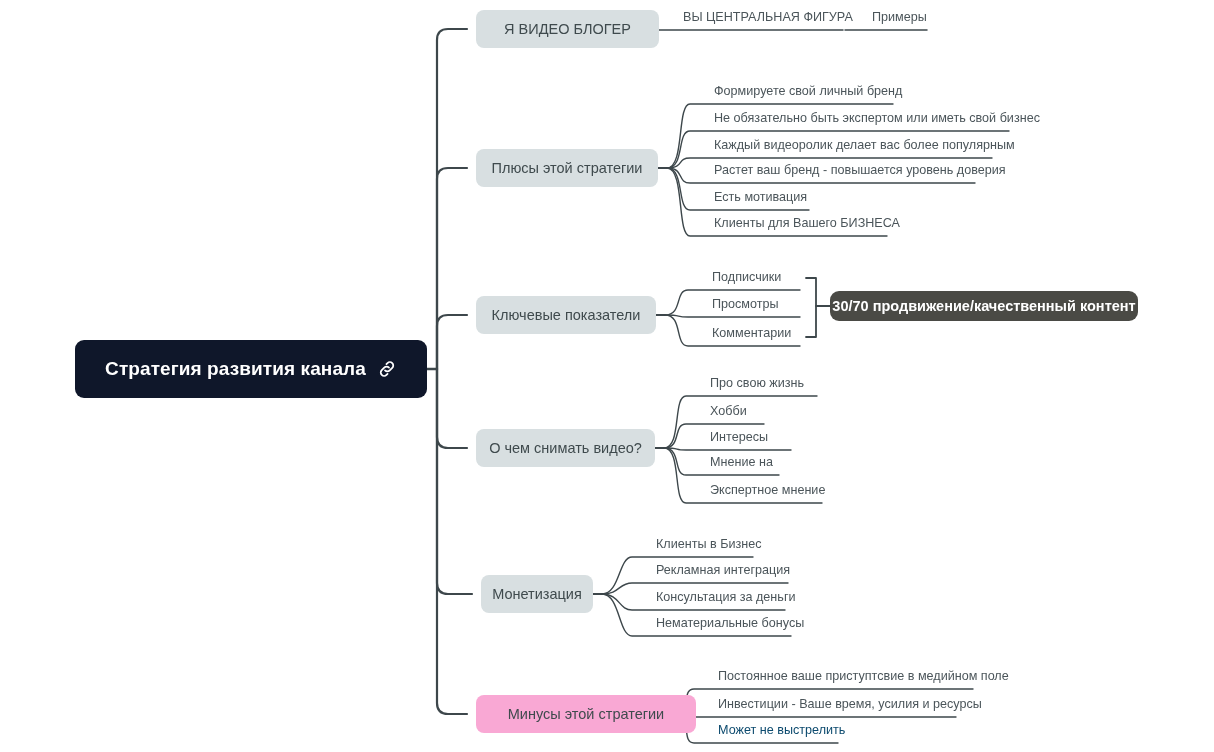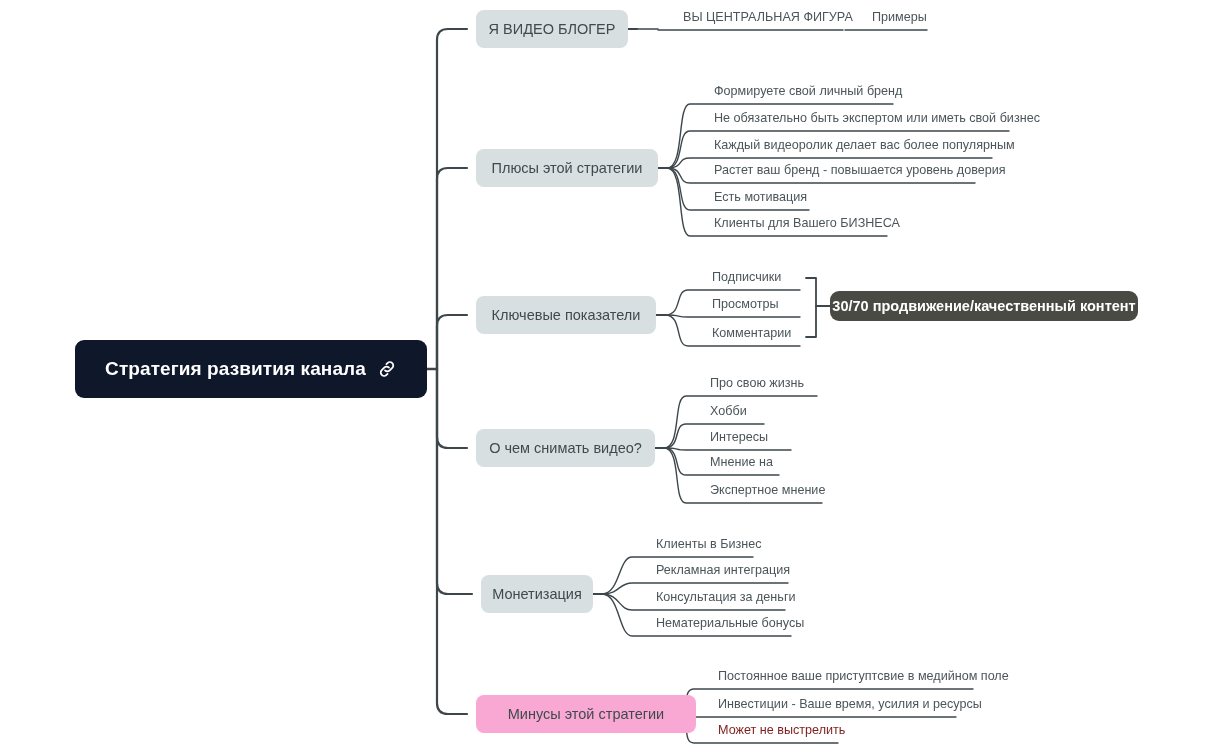--- a/index.html
+++ b/index.html
@@ -140,21 +140,21 @@
     <span>Стратегия развития канала</span>
     <span class="link-icon">
       <svg viewBox="0 0 24 24" width="20" height="20" fill="none" stroke="#ffffff" stroke-width="2.1" stroke-linecap="round" stroke-linejoin="round">
         <path d="M9.6 13.6a4 4 0 0 0 5.7 0l3-3a4 4 0 0 0-5.7-5.7l-1.3 1.3"></path>
         <path d="M14.4 10.4a4 4 0 0 0-5.7 0l-3 3a4 4 0 0 0 5.7 5.7l1.3-1.3"></path>
       </svg>
     </span>
   </div>
 
   <div id="nodes">
-      <div class="branch-node" style="left: 476px; top: 10px; width: 152px; background: rgb(216, 223, 225); color: rgb(63, 74, 77);">
+      <div class="branch-node" style="left: 476px; top: 10px; width: 183px; background: rgb(216, 223, 225); color: rgb(63, 74, 77);">
         <span>Я ВИДЕО БЛОГЕР</span>
       </div>
       <div class="leaf" style="left: 683px; top: 11px; color: rgb(75, 85, 90);">ВЫ ЦЕНТРАЛЬНАЯ ФИГУРА</div>
       <div class="leaf" style="left: 872px; top: 11px; color: rgb(75, 85, 90);">Примеры</div>
       <div class="branch-node" style="left: 476px; top: 149px; width: 182px; background: rgb(216, 223, 225); color: rgb(63, 74, 77);">
         <span>Плюсы этой стратегии</span>
       </div>
       <div class="leaf" style="left: 714px; top: 85px; color: rgb(75, 85, 90);">Формируете свой личный бренд</div>
       <div class="leaf" style="left: 714px; top: 112px; color: rgb(75, 85, 90);">Не обязательно быть экспертом или иметь свой бизнес</div>
       <div class="leaf" style="left: 714px; top: 139px; color: rgb(75, 85, 90);">Каждый видеоролик делает вас более популярным</div>
@@ -183,16 +183,16 @@
       </div>
       <div class="leaf" style="left: 656px; top: 538px; color: rgb(75, 85, 90);">Клиенты в Бизнес</div>
       <div class="leaf" style="left: 656px; top: 564px; color: rgb(75, 85, 90);">Рекламная интеграция</div>
       <div class="leaf" style="left: 656px; top: 591px; color: rgb(75, 85, 90);">Консультация за деньги</div>
       <div class="leaf" style="left: 656px; top: 617px; color: rgb(75, 85, 90);">Нематериальные бонусы</div>
       <div class="branch-node" style="left: 476px; top: 695px; width: 220px; background: #f9a8d4; color: rgb(63, 74, 77);">
         <span>Минусы этой стратегии</span>
       </div>
       <div class="leaf" style="left: 718px; top: 670px; color: rgb(75, 85, 90);">Постоянное ваше приступтсвие в медийном поле</div>
       <div class="leaf" style="left: 718px; top: 698px; color: rgb(75, 85, 90);">Инвестиции - Ваше время, усилия и ресурсы</div>
-      <div class="leaf" style="left: 718px; top: 724px; color: #7f1d1d;">Может не  выстрелить</div>
+      <div class="leaf" style="left: 718px; top: 724px; color: #0c4a6e;">Может не  выстрелить</div>
     </div>
 
 </div>
 
 </body></html>

